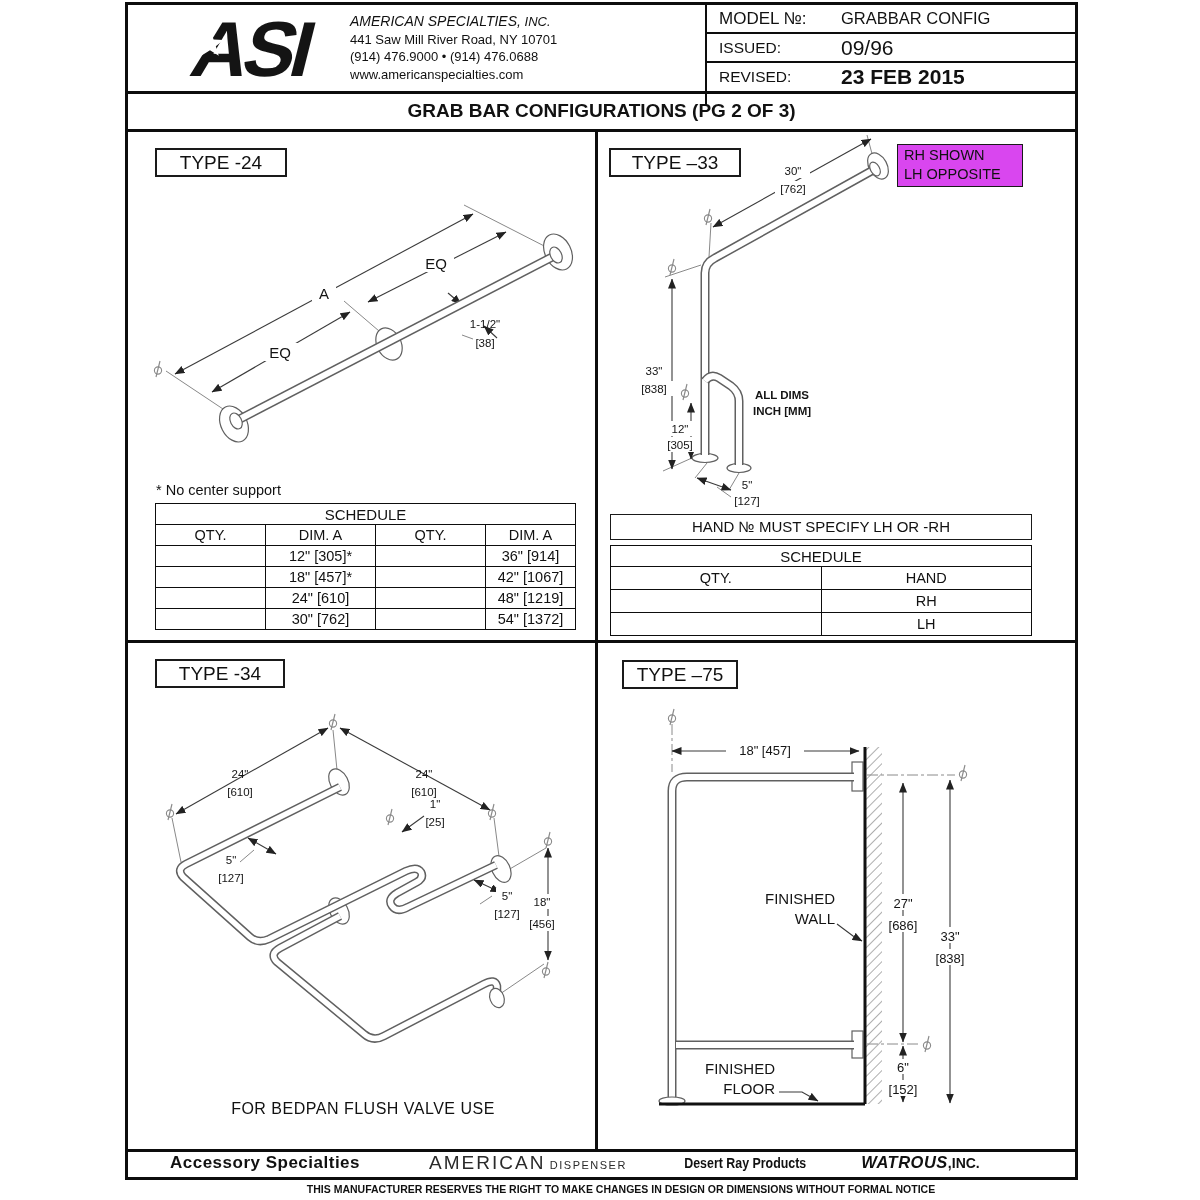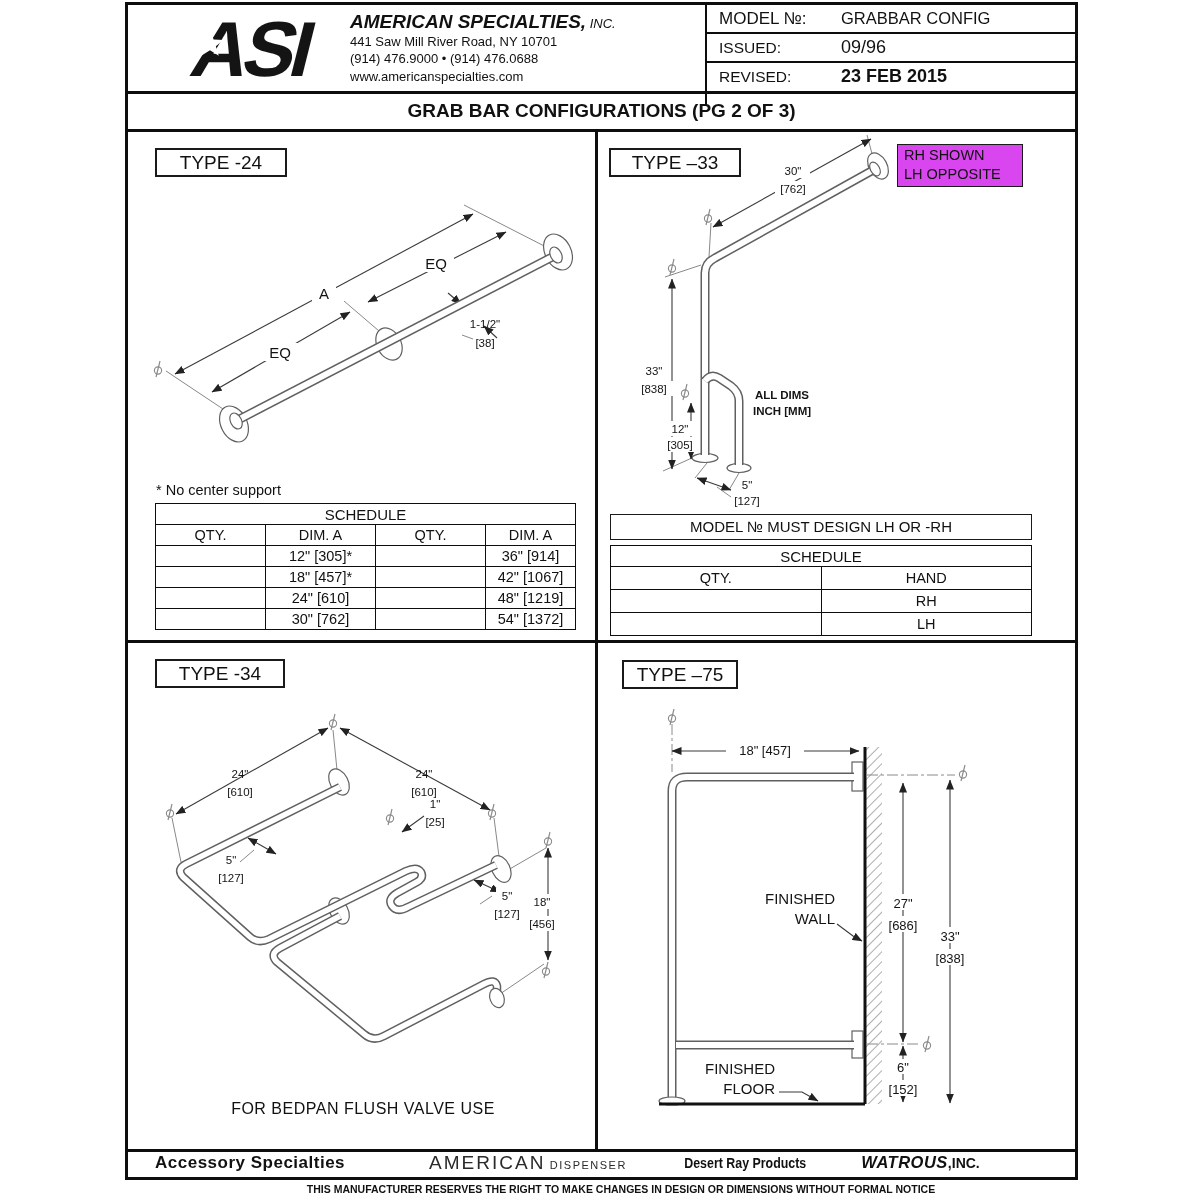--- a/index.html
+++ b/index.html
@@ -4,27 +4,27 @@
 <style>
   html,body{margin:0;padding:0;background:#fff;}
   .page{position:relative;width:1200px;height:1200px;background:#fff;overflow:hidden;
         font-family:"Liberation Sans","DejaVu Sans",sans-serif;color:#111;}
   .abs{position:absolute;}
   .doc{position:absolute;left:125px;top:2px;width:947px;height:1172px;border:3px solid #0d0d0d;}
   .hline{position:absolute;left:0;width:947px;height:2.5px;background:#0d0d0d;}
   .vline{position:absolute;width:2.5px;background:#0d0d0d;}
   
   .company{position:absolute;left:222px;top:8px;width:300px;font-size:13px;line-height:17.5px;}
-  .company .nm{font-weight:bold;font-style:italic;font-size:19px;}
+  .company .nm{font-weight:normal;font-style:italic;font-size:14px;}
   .company .nm2{font-style:italic;font-weight:normal;}
   .modeltbl{position:absolute;left:577px;top:0;width:370px;height:100px;border-left:2.5px solid #0d0d0d;}
   .mrow{position:relative;height:27px;border-bottom:2px solid #0d0d0d;display:flex;align-items:center;}
   .mrow.last{border-bottom:none;height:27px;}
   .mlabel{width:122px;padding-left:12px;font-size:15.5px;}
-  .mval{font-size:18px;}
+  .mval{font-size:21px;}
   .title{position:absolute;left:0;top:88px;width:947px;height:36px;line-height:36px;
          text-align:center;font-size:19px;font-weight:bold;}
   
   .panel{position:absolute;overflow:hidden;}
   .typebox{position:absolute;border:2px solid #1a1a1a;display:flex;align-items:center;
            justify-content:center;font-size:19px;background:#fff;}
   .notetxt{position:absolute;font-size:14.5px;}
   .sched{border-collapse:collapse;position:absolute;background:#fff;}
   .sched td{border:1.6px solid #0d0d0d;text-align:center;font-size:14.5px;height:20px;padding:0 2px;}
   .sched .ttl{font-size:15px;}
@@ -255,21 +255,21 @@
       <use href="#clsym" transform="translate(88,261)"></use>
     </svg>
 
     <div class="typebox" style="left:12px;top:17px;width:128px;height:25px">
       <span>TYPE –33</span>
     </div>
     <div class="handbox" style="left:300px;top:13px;width:118px;height:40px">
       <div>RH SHOWN</div>
       <div>LH OPPOSITE</div>
     </div>
-    <div class="specifybox" style="left:13px;top:383px;width:420px">MODEL № MUST DESIGN LH OR -RH</div>
+    <div class="specifybox" style="left:13px;top:383px;width:420px">HAND № MUST SPECIFY LH OR -RH</div>
 
     <table class="sched" style="left:13px;top:414px;width:422px">
       <tbody>
             <tr>
               <td class="ttl" colspan="2">SCHEDULE</td>
             </tr>
       <tr>
         <td style="width:50%;height:22px">QTY.</td>
         <td style="height:22px">HAND</td>
       </tr>
@@ -414,21 +414,21 @@
       <use href="#clsym" transform="translate(75,75)"></use>
       <use href="#clsym" transform="translate(366,131)"></use>
       <use href="#clsym" transform="translate(330,402)"></use>
     </svg>
 
     <div class="typebox" style="left:25px;top:18px;width:112px;height:25px">
       <span>TYPE –75</span>
     </div>
   </div>
 
-  <div class="abs" style="left:27px;top:1148px;width:220px;text-align:left">
+  <div class="abs" style="left:27px;top:1148px;width:220px;text-align:center">
     <span class="brand1">Accessory Specialties</span>
   </div>
   <div class="abs" style="left:290px;top:1147px;width:220px;text-align:center">
     <span class="brand2m">AMERICAN</span>
     <span class="brand2s">DISPENSER</span>
   </div>
   <div class="abs" style="left:510px;top:1149px;width:215px;text-align:center">
     <span class="brand3">Desert Ray Products</span>
   </div>
   <div class="abs" style="left:700px;top:1148px;width:185px;text-align:center">

